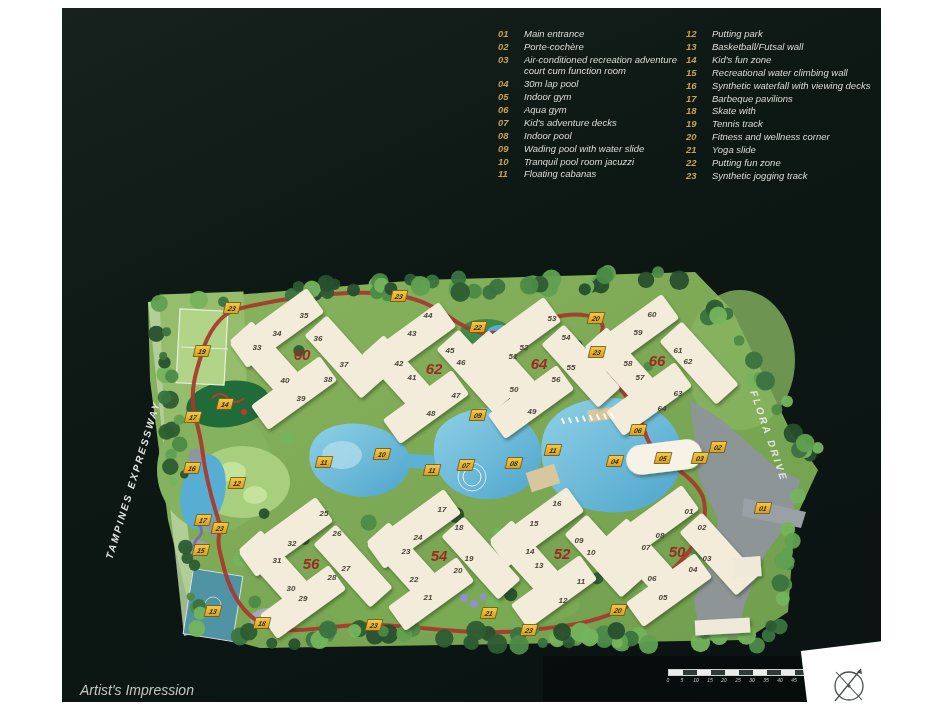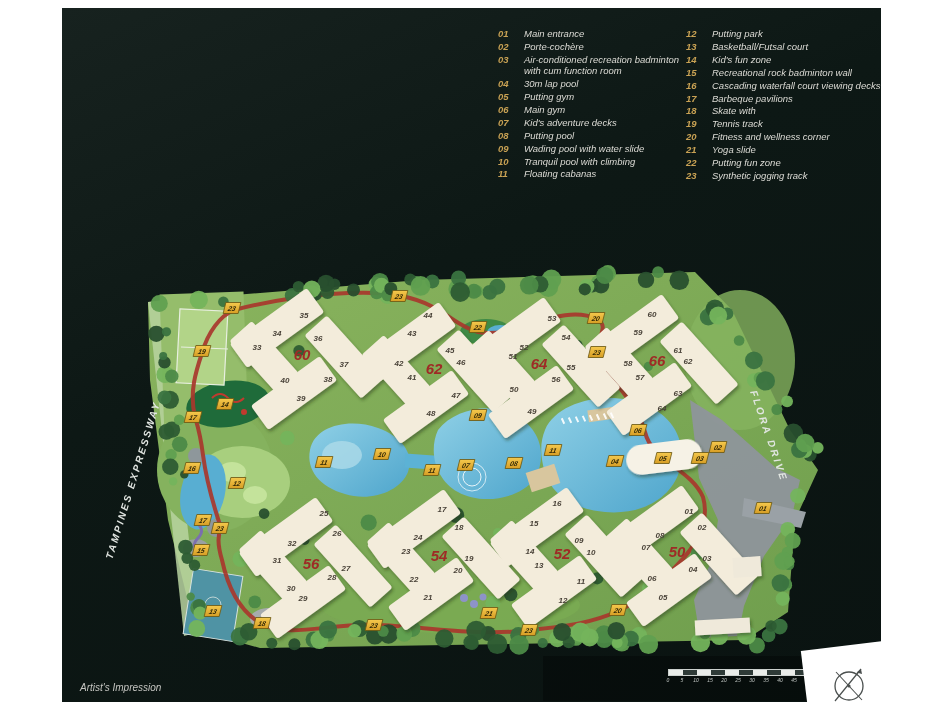--- a/index.html
+++ b/index.html
@@ -14,21 +14,21 @@
   .leg-row{display:flex;align-items:flex-start;margin-bottom:1.5px;}
   .leg-num{flex:0 0 17px;color:#c9a254;font-size:9.5px;font-style:italic;font-weight:700;text-align:left;}
   .leg-label{color:#dcdbd5;font-size:9.5px;font-style:italic;line-height:11.4px;padding-left:9px;}
   #legend-left .leg-label{width:158px;}
   #legend-right .leg-label{white-space:nowrap;}
   .road-label{position:absolute;color:#e2e6e2;font-size:10px;font-style:italic;font-weight:600;
               letter-spacing:2.2px;white-space:nowrap;z-index:5;}
   #road-west{left:133px;top:480px;transform:translate(-50%,-50%) rotate(-73deg);}
   #road-east{left:769px;top:436px;transform:translate(-50%,-50%) rotate(71deg);letter-spacing:2.6px;}
   .artist-note{position:absolute;left:80px;top:682px;z-index:5;color:#c6c6c2;
-               font-size:10px;font-style:italic;}
+               font-size:14px;font-style:italic;}
   .scale-strip{position:absolute;left:543px;top:656px;width:272px;height:45px;
                background:rgba(0,0,0,0.30);z-index:2;}
   .scalebar{position:absolute;left:668px;top:669px;z-index:3;}
   .sb-track{display:flex;width:140px;height:5px;border:1px solid #ccd1ce;}
   .sb-seg{flex:1;}
   .sb-labels{position:relative;width:142px;height:8px;margin-top:1px;}
   .sb-tick{position:absolute;transform:translateX(-50%);font-size:5px;color:#c2c7c4;font-style:italic;}
   .corner-white{position:absolute;left:806px;top:641px;width:160px;height:95px;background:#ffffff;
                 transform:rotate(-7deg);z-index:4;}
   #compass{position:absolute;left:826px;top:662px;z-index:6;}
@@ -565,75 +565,75 @@
     <div class="leg-row">
       <span class="leg-num">01</span>
       <span class="leg-label">Main entrance</span>
     </div>
     <div class="leg-row">
       <span class="leg-num">02</span>
       <span class="leg-label">Porte-cochère</span>
     </div>
     <div class="leg-row">
       <span class="leg-num">03</span>
-      <span class="leg-label">Air-conditioned recreation badminton with cum function room</span>
+      <span class="leg-label">Air-conditioned recreation adventure court cum function room</span>
     </div>
     <div class="leg-row">
       <span class="leg-num">04</span>
       <span class="leg-label">30m lap pool</span>
     </div>
     <div class="leg-row">
       <span class="leg-num">05</span>
-      <span class="leg-label">Putting gym</span>
+      <span class="leg-label">Indoor gym</span>
     </div>
     <div class="leg-row">
       <span class="leg-num">06</span>
-      <span class="leg-label">Main gym</span>
+      <span class="leg-label">Aqua gym</span>
     </div>
     <div class="leg-row">
       <span class="leg-num">07</span>
       <span class="leg-label">Kid's adventure decks</span>
     </div>
     <div class="leg-row">
       <span class="leg-num">08</span>
-      <span class="leg-label">Putting pool</span>
+      <span class="leg-label">Indoor pool</span>
     </div>
     <div class="leg-row">
       <span class="leg-num">09</span>
       <span class="leg-label">Wading pool with water slide</span>
     </div>
     <div class="leg-row">
       <span class="leg-num">10</span>
-      <span class="leg-label">Tranquil pool with climbing</span>
+      <span class="leg-label">Tranquil pool room jacuzzi</span>
     </div>
     <div class="leg-row">
       <span class="leg-num">11</span>
       <span class="leg-label">Floating cabanas</span>
     </div>
   </div>
 <div id="legend-right" class="legend-col">
     <div class="leg-row">
       <span class="leg-num">12</span>
       <span class="leg-label">Putting park</span>
     </div>
     <div class="leg-row">
       <span class="leg-num">13</span>
-      <span class="leg-label">Basketball/Futsal court</span>
+      <span class="leg-label">Basketball/Futsal wall</span>
     </div>
     <div class="leg-row">
       <span class="leg-num">14</span>
       <span class="leg-label">Kid's fun zone</span>
     </div>
     <div class="leg-row">
       <span class="leg-num">15</span>
-      <span class="leg-label">Recreational rock badminton wall</span>
+      <span class="leg-label">Recreational water climbing wall</span>
     </div>
     <div class="leg-row">
       <span class="leg-num">16</span>
-      <span class="leg-label">Cascading waterfall court viewing decks</span>
+      <span class="leg-label">Synthetic waterfall with viewing decks</span>
     </div>
     <div class="leg-row">
       <span class="leg-num">17</span>
       <span class="leg-label">Barbeque pavilions</span>
     </div>
     <div class="leg-row">
       <span class="leg-num">18</span>
       <span class="leg-label">Skate with</span>
     </div>
     <div class="leg-row">

